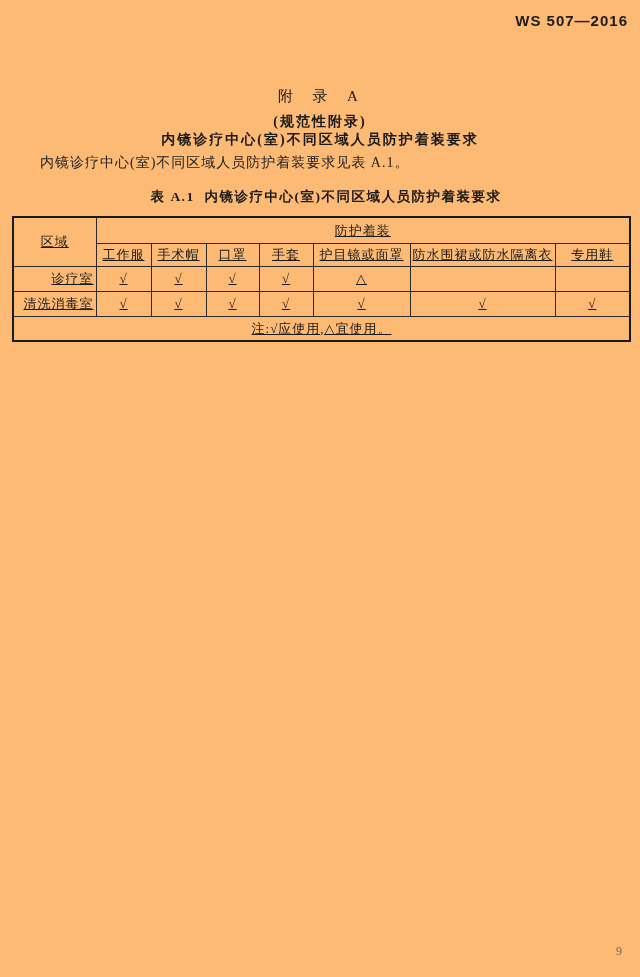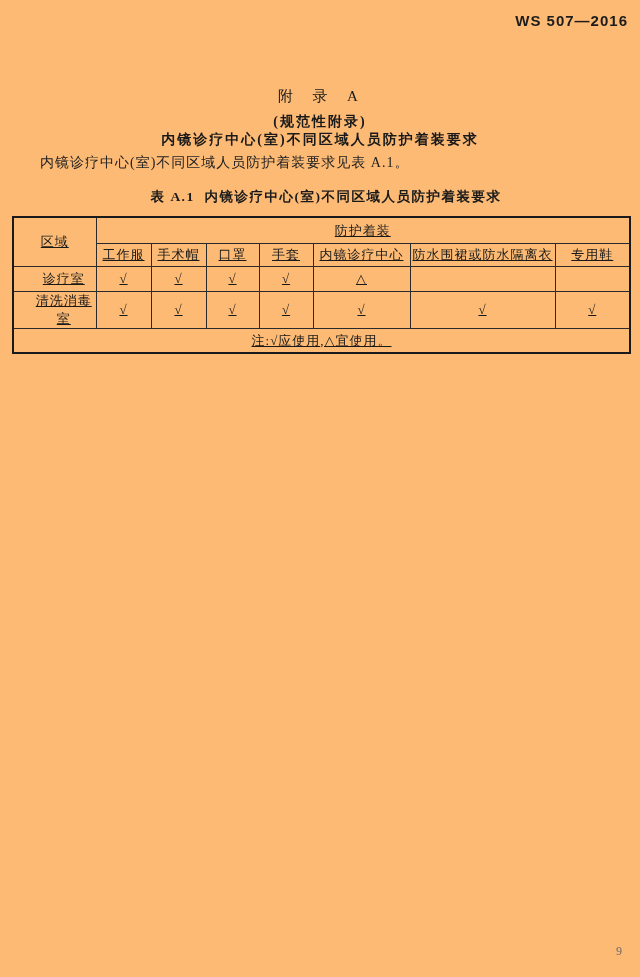--- a/index.html
+++ b/index.html
@@ -96,22 +96,22 @@
     border: 2px solid #1a1a1a;
   }
   tr.group-row td, tr.group-row th { height: 25px; }
   tr.subhead-row td, tr.subhead-row th { height: 22px; }
   tr.data-row td { height: 24px; }
   tr.note-row td { height: 23px; }
   td.area-cell {
     text-align: center;
   }
   tr.data-row td.area-cell {
-    text-align: center;
-    padding-left: 20px;
+    text-align: right;
+    padding-left: 8px;
   }
   td.note-cell {
     text-align: left;
     padding-left: 28px;
     letter-spacing: 1px;
   }
   .mark {
     font-size: 13px;
   }
   .page-number {
@@ -154,21 +154,21 @@
     <tbody>
       <tr class="group-row">
         <td rowspan="2" class="area-cell">区域</td>
         <td colspan="7">防护着装</td>
       </tr>
       <tr class="subhead-row">
         <td>工作服</td>
         <td>手术帽</td>
         <td>口罩</td>
         <td>手套</td>
-        <td>内镜诊疗中心</td>
+        <td>护目镜或面罩</td>
         <td>防水围裙或防水隔离衣</td>
         <td>专用鞋</td>
       </tr>
 
       <tr class="data-row">
         <td class="area-cell">诊疗室</td>
         <td class="mark">√</td>
         <td class="mark">√</td>
         <td class="mark">√</td>
         <td class="mark">√</td>

